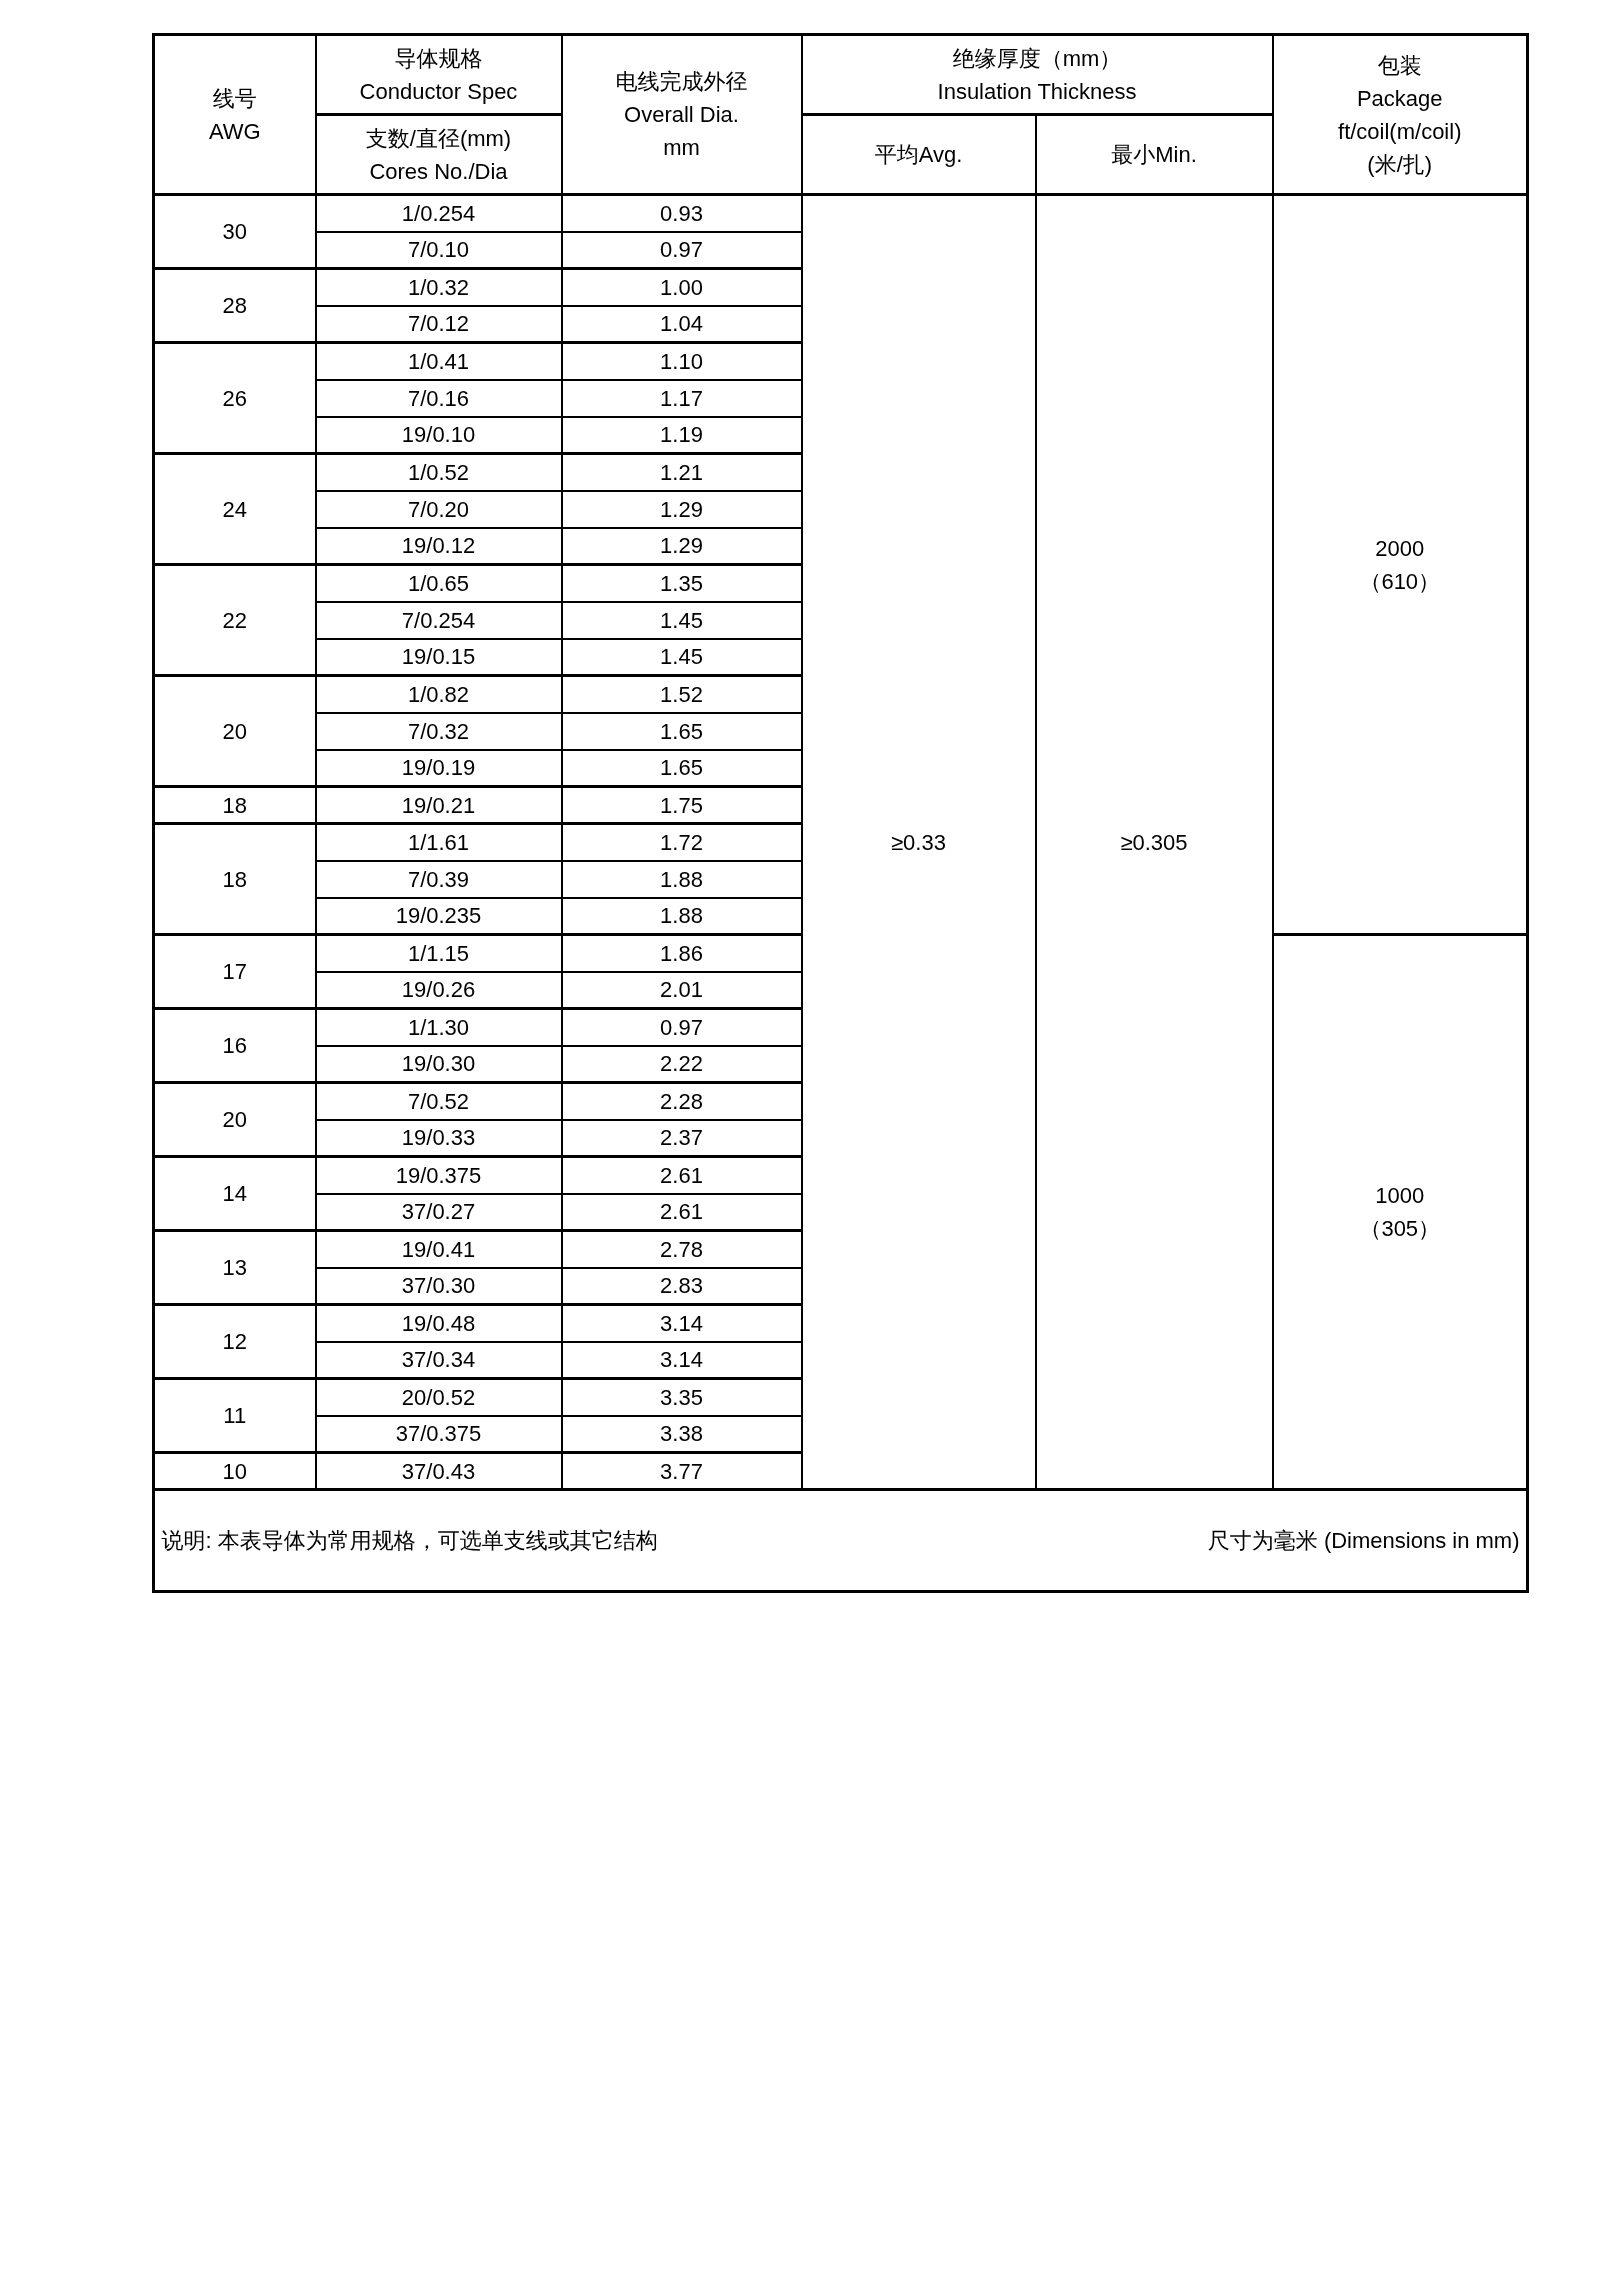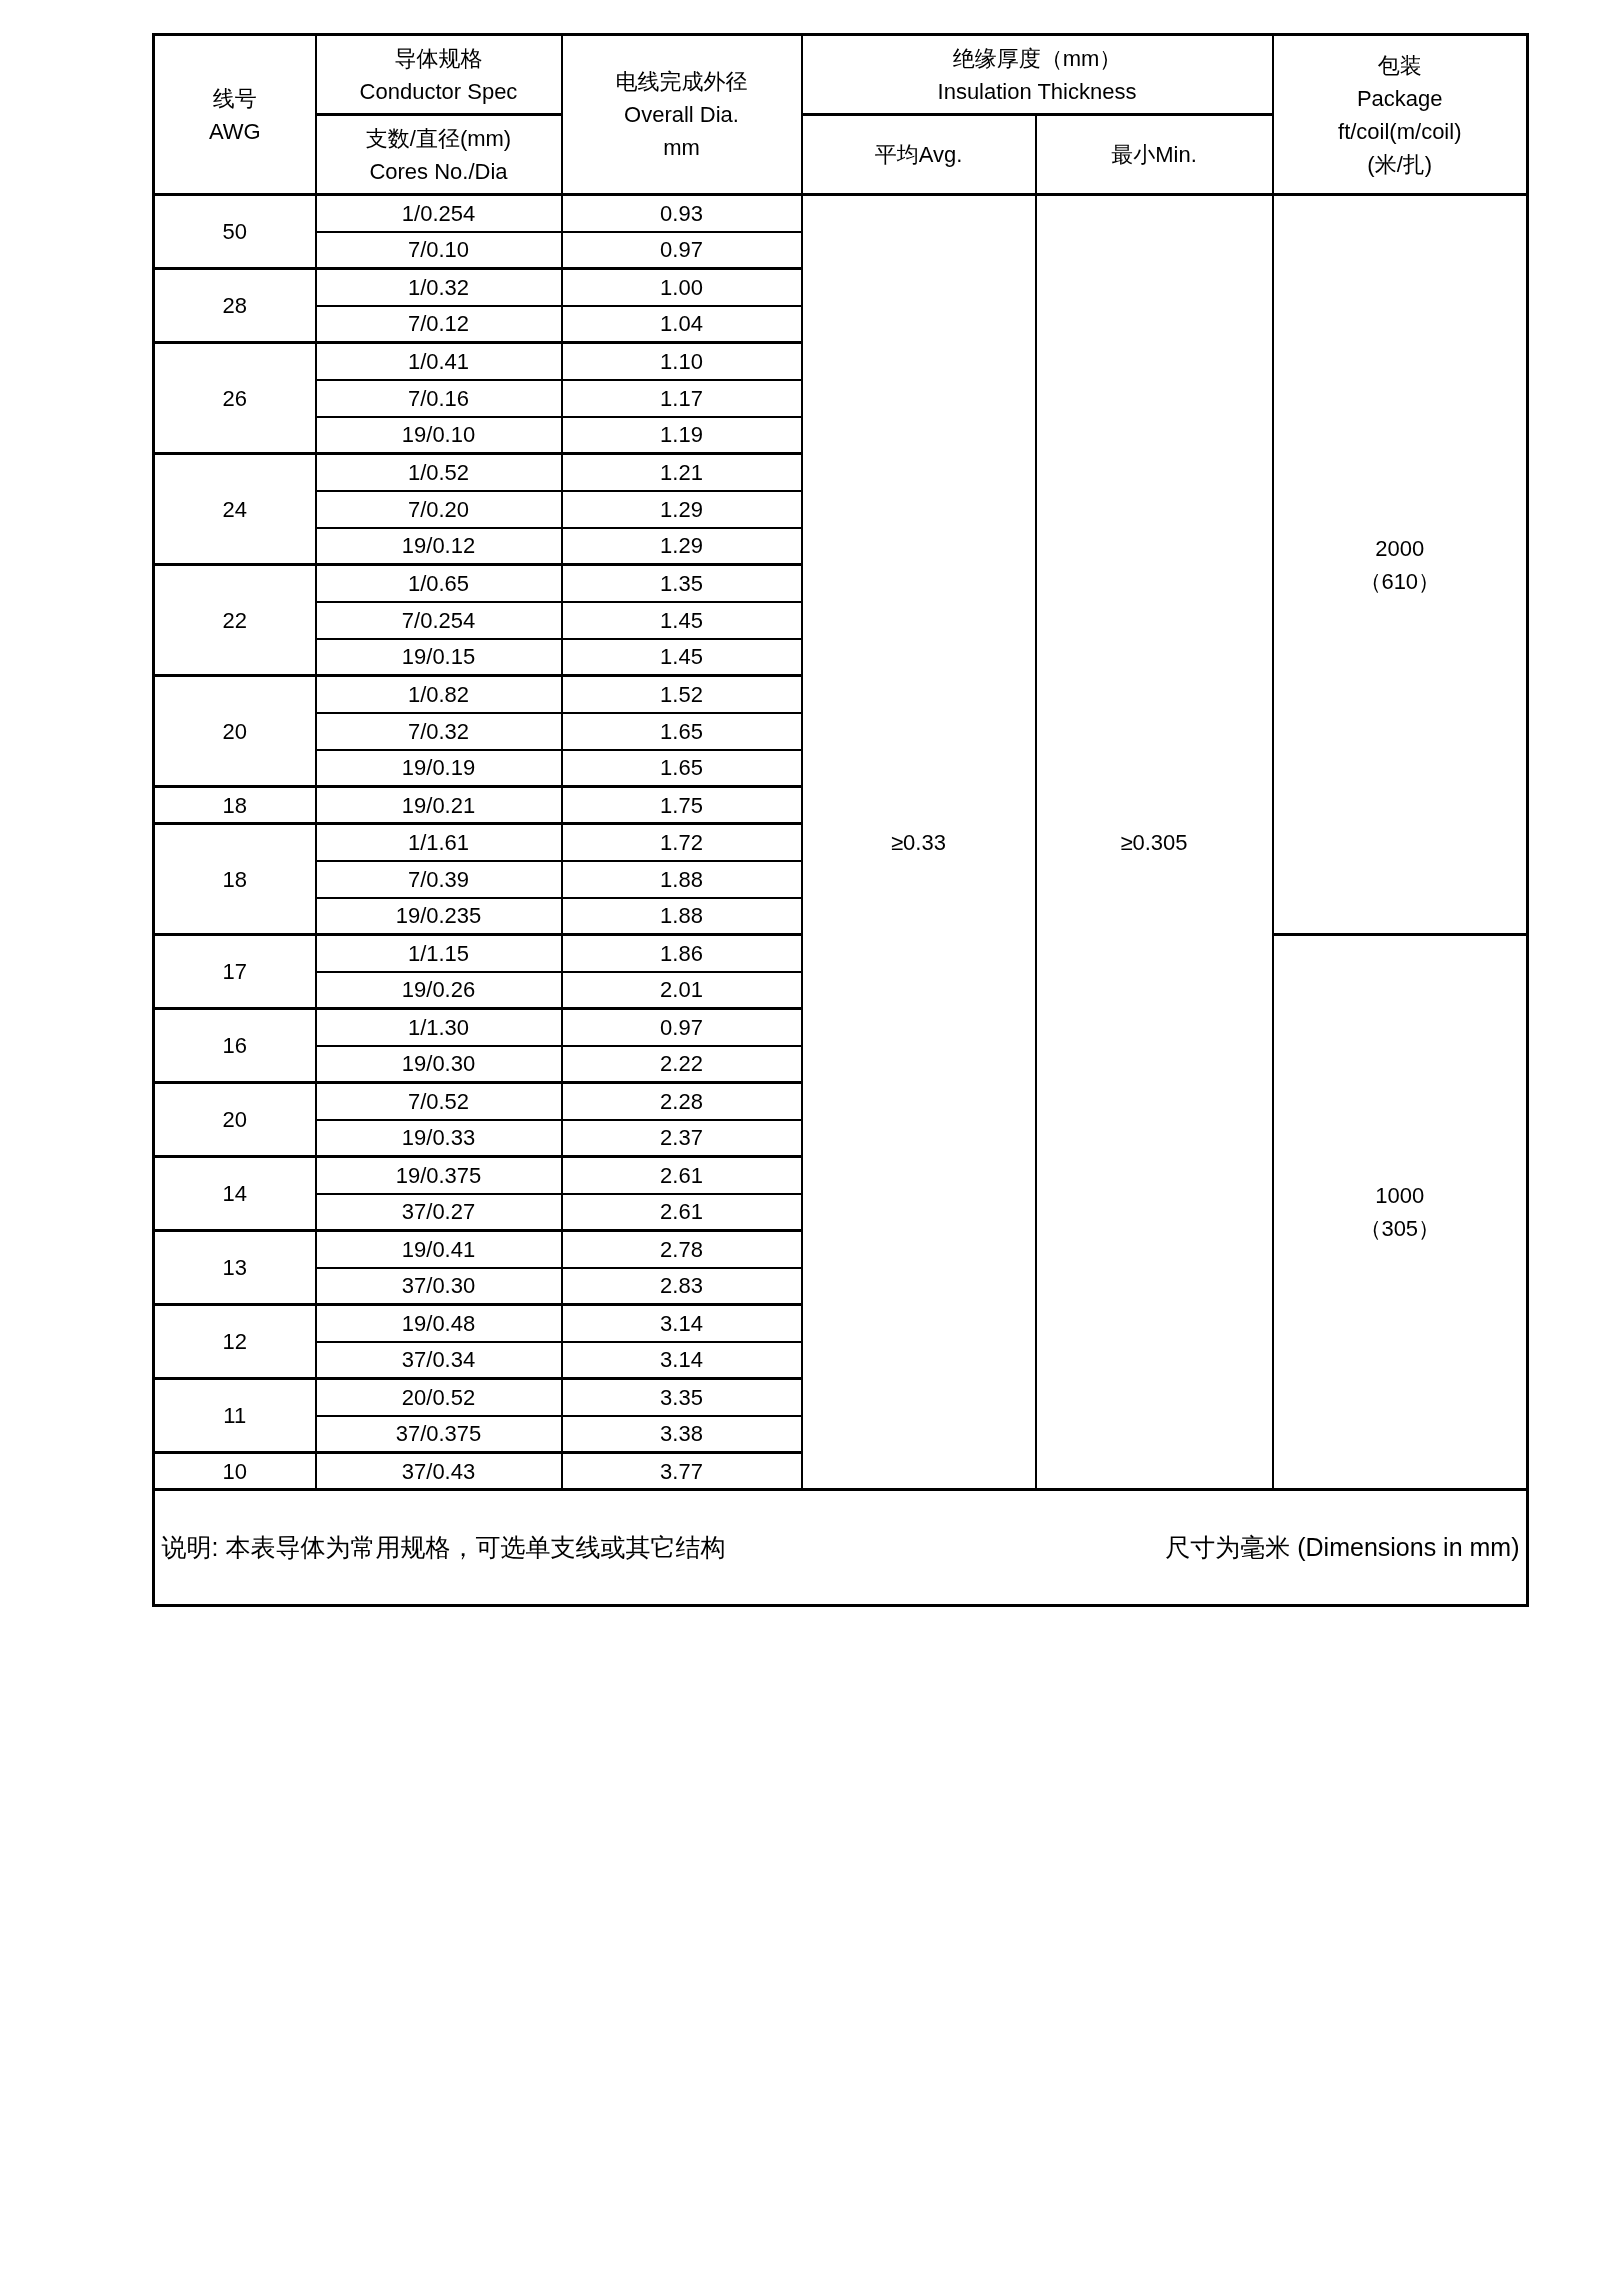--- a/index.html
+++ b/index.html
@@ -21,21 +21,21 @@
     font-size: 22px; line-height: 1.5;
     white-space: pre-line;
     overflow: hidden;
   }
   .spec thead th { border-bottom-width: 3.9px; }
   .spec thead tr:first-child th { border-top-width: 3.9px; }
   .spec tbody tr { height: 37px; }
   .spec thead tr.h1 { height: 80px; }
   .spec thead tr.h2 { height: 80px; }
   .spec tbody tr.grp td { border-top-width: 3.3px; }
-  .spec tr.note td { border-top-width: 3.9px; height: 37px; font-size: 25px; }
+  .spec tr.note td { border-top-width: 3.9px; height: 37px; font-size: 22px; }
   .note-wrap {
     display: flex; justify-content: space-between; align-items: center;
     padding: 0 6.5px; white-space: nowrap;
   }
 </style>
 </head>
 <body>
 
 <table class="spec">
   <colgroup>
@@ -64,21 +64,21 @@
     </tr>
     <tr class="h2">
       <th>支数/直径(mm)
 Cores No./Dia</th>
       <th>平均Avg.</th>
       <th>最小Min.</th>
     </tr>
   </thead>
   <tbody>
     <tr>
-      <td rowspan="2">50</td>
+      <td rowspan="2">30</td>
       <td>1/0.254</td>
       <td>0.93</td>
       <td rowspan="35">≥0.33</td>
       <td rowspan="35">≥0.305</td>
       <td rowspan="20">2000
 （610）</td>
     </tr>
     <tr>
       <td>7/0.10</td>
       <td>0.97</td>

